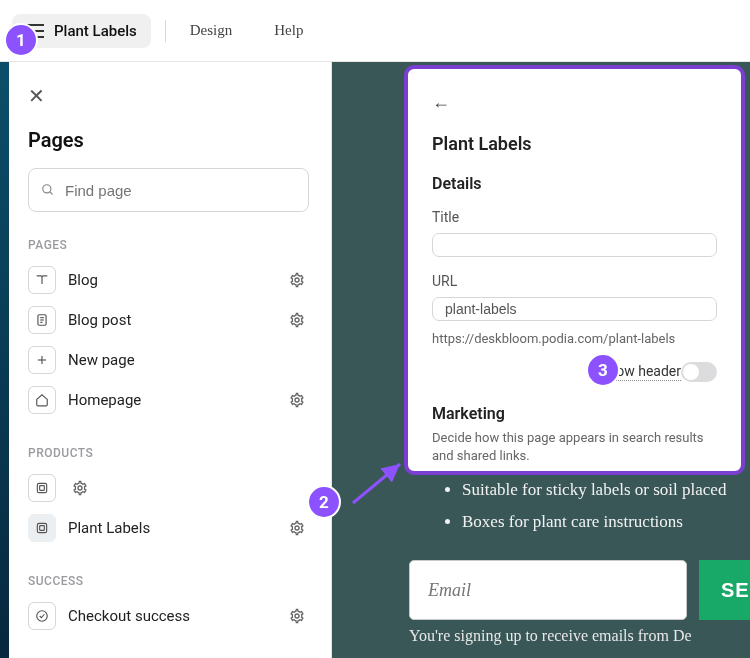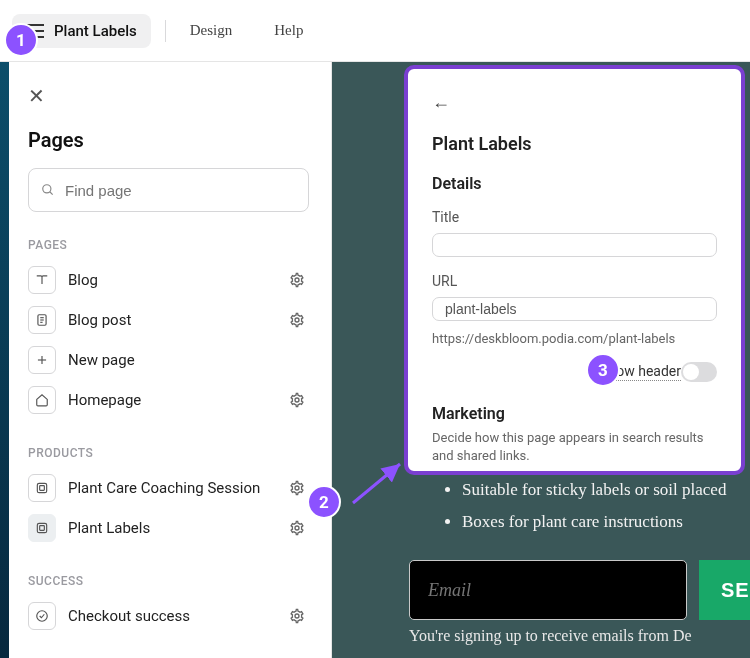--- a/index.html
+++ b/index.html
@@ -133,21 +133,21 @@
     display:flex; gap:12px;
   }
   .email-input {
     width:278px; height:60px;
     border:1px solid #c9c9c9;
     border-radius:5px;
     padding:0 18px;
     font-size:18px;
     font-style:italic;
     color:#888;
-    background:#000000;
+    background:#ffffff;
     font-family: Georgia, serif;
   }
   .send-btn {
     height:60px;
     background:#18a868;
     color:#fff;
     border:none;
     font-size:20px; font-weight:700;
     padding:0 18px 0 22px;
     letter-spacing:1px;
@@ -334,21 +334,20 @@
 
   <div class="section-label">PRODUCTS</div>
   <div class="pages-list">
     <div class="page-row">
       <span class="page-icon">
           <svg width="14" height="14" viewBox="0 0 24 24" fill="none" stroke="#555" stroke-width="2">
             <rect x="4" y="4" width="16" height="16" rx="3"></rect>
             <rect x="8" y="8" width="8" height="8" rx="1"></rect>
           </svg>
         </span>
-      <span class="page-label">Plant Care Coaching Session</span>
       <span class="gear-btn">
           <svg viewBox="0 0 24 24" fill="none" stroke="#666" stroke-width="2">
             <circle cx="12" cy="12" r="3"></circle>
             <path d="M19 12a7 7 0 00-.2-1.7l2-1.5-2-3.4-2.3 1a7 7 0 00-3-1.7L13 2h-2l-.5 2.7a7 7 0 00-3 1.7l-2.3-1-2 3.4 2 1.5A7 7 0 005 12c0 .6.1 1.1.2 1.7l-2 1.5 2 3.4 2.3-1a7 7 0 003 1.7L11 22h2l.5-2.7a7 7 0 003-1.7l2.3 1 2-3.4-2-1.5c.1-.6.2-1.1.2-1.7z"></path>
           </svg>
         </span>
     </div>
     <div class="page-row">
       <span class="page-icon plant-icon">
           <svg width="14" height="14" viewBox="0 0 24 24" fill="none" stroke="#555" stroke-width="2">

